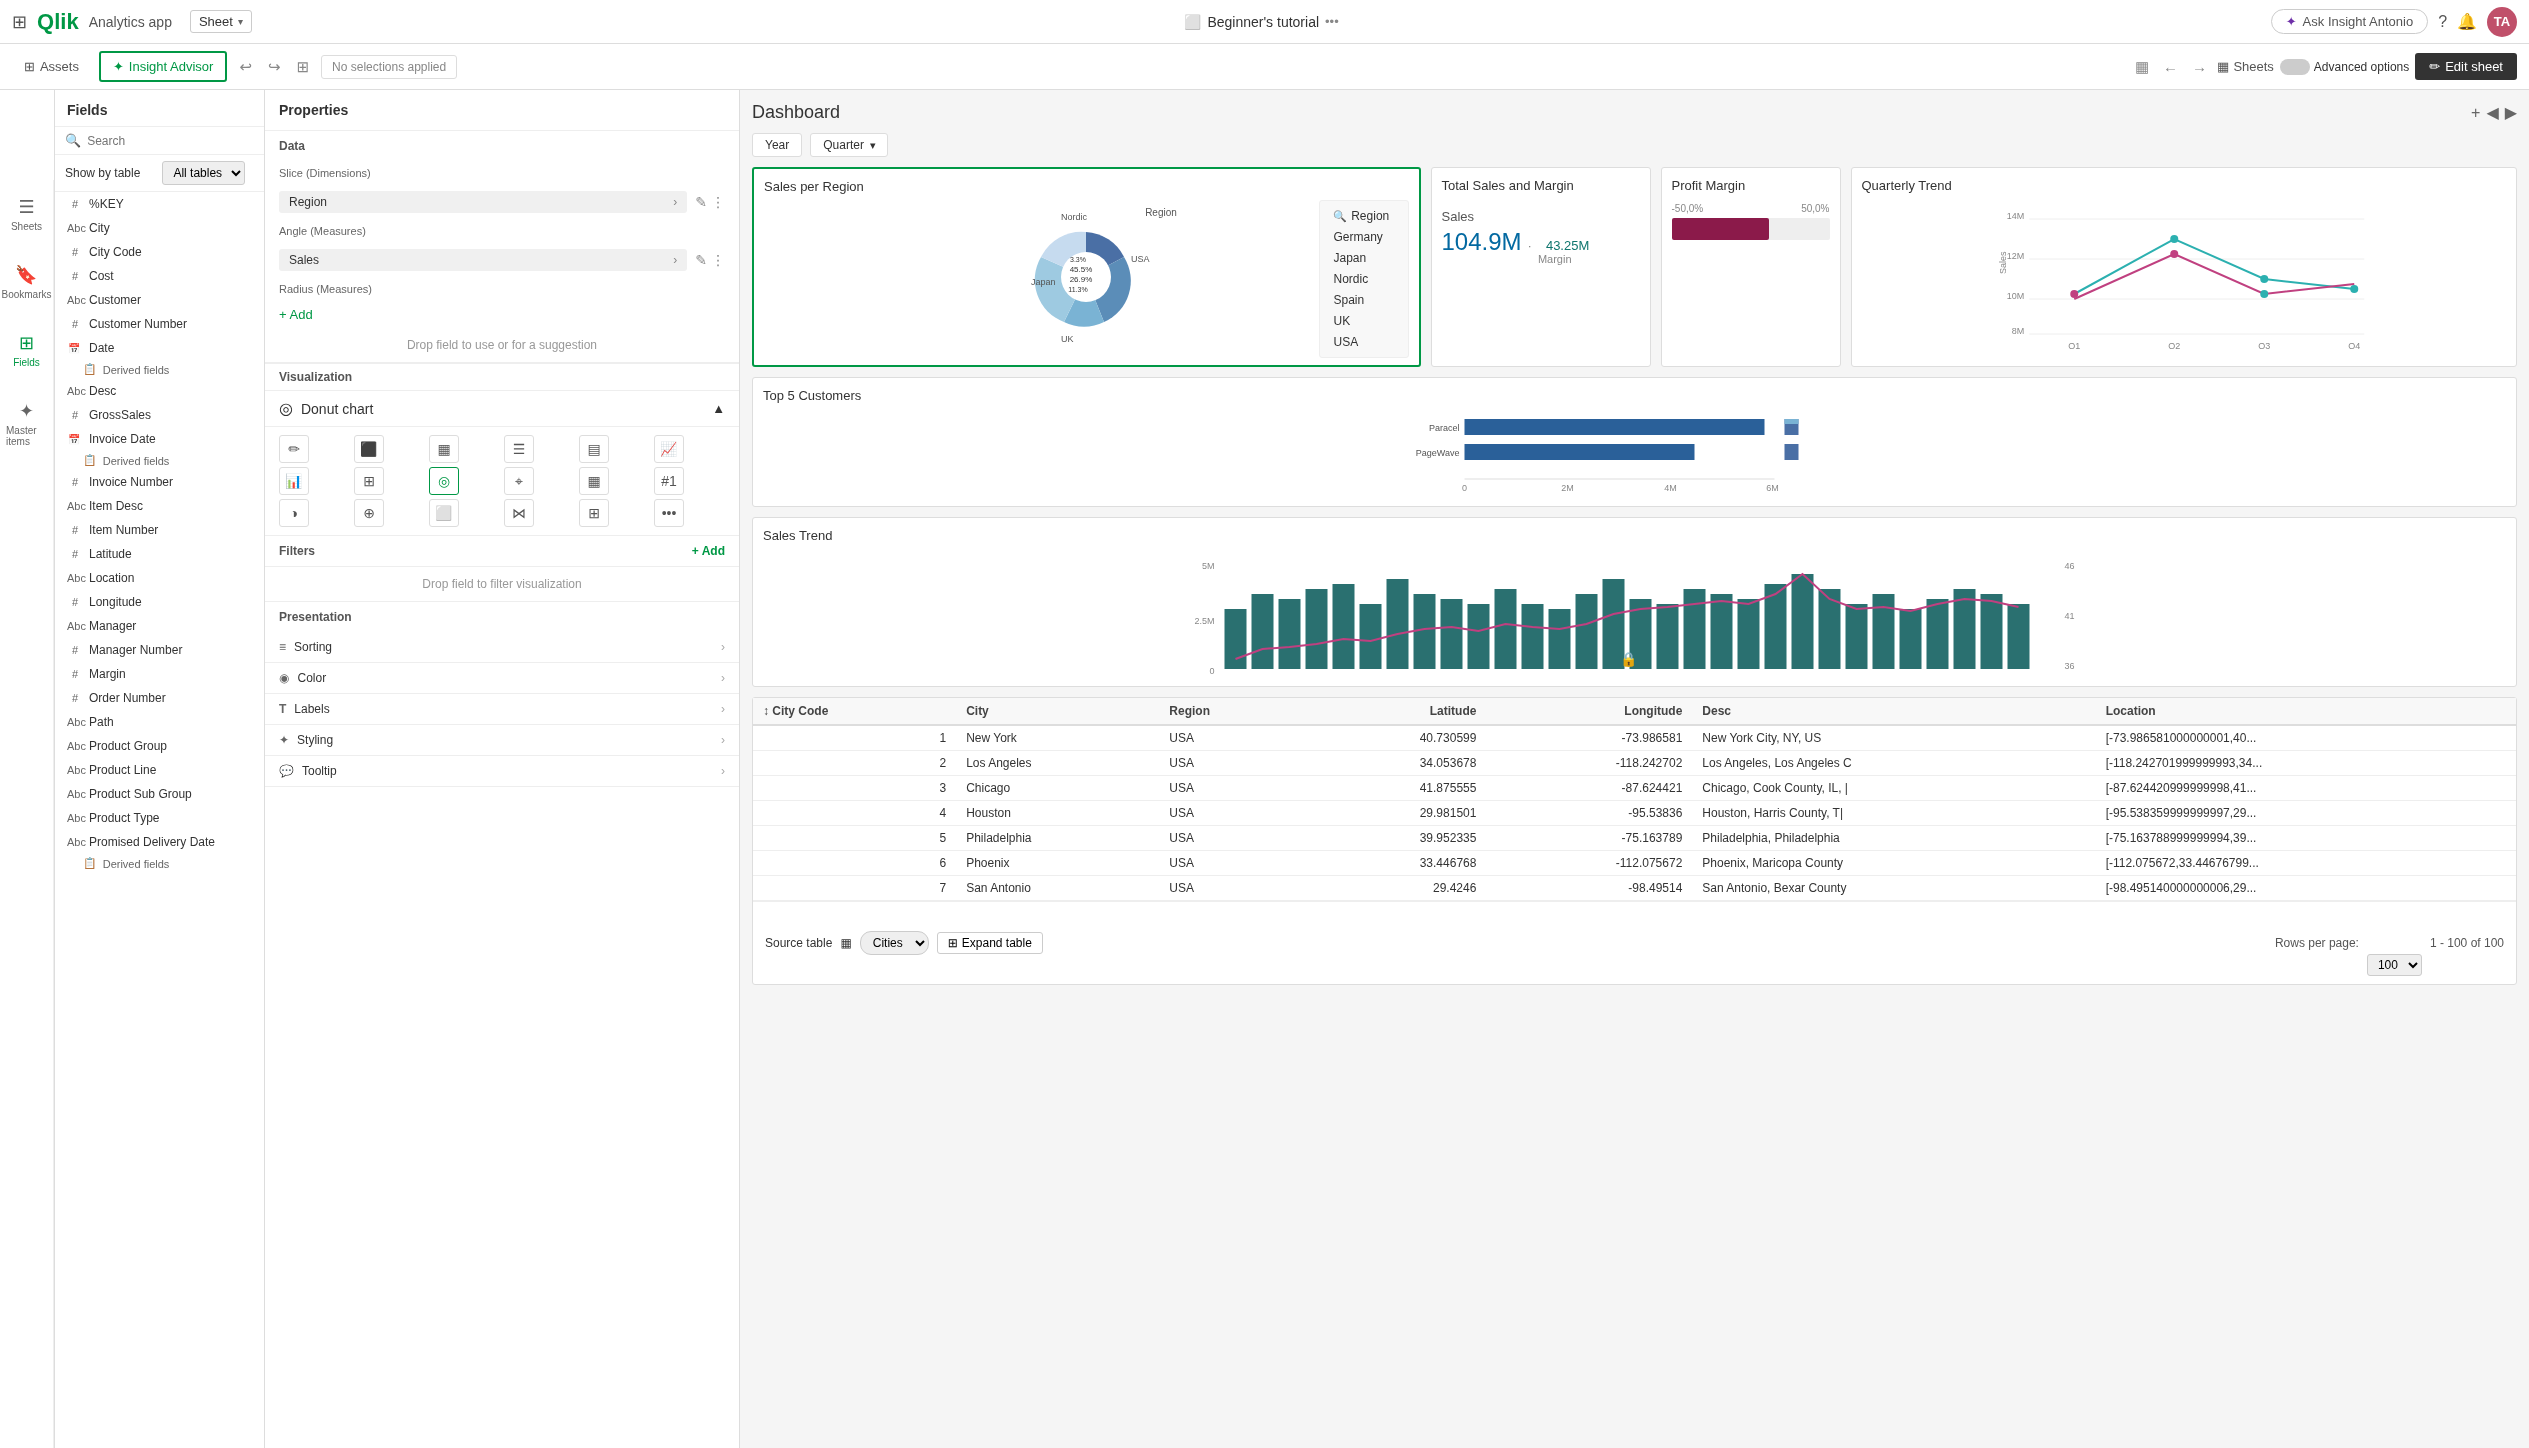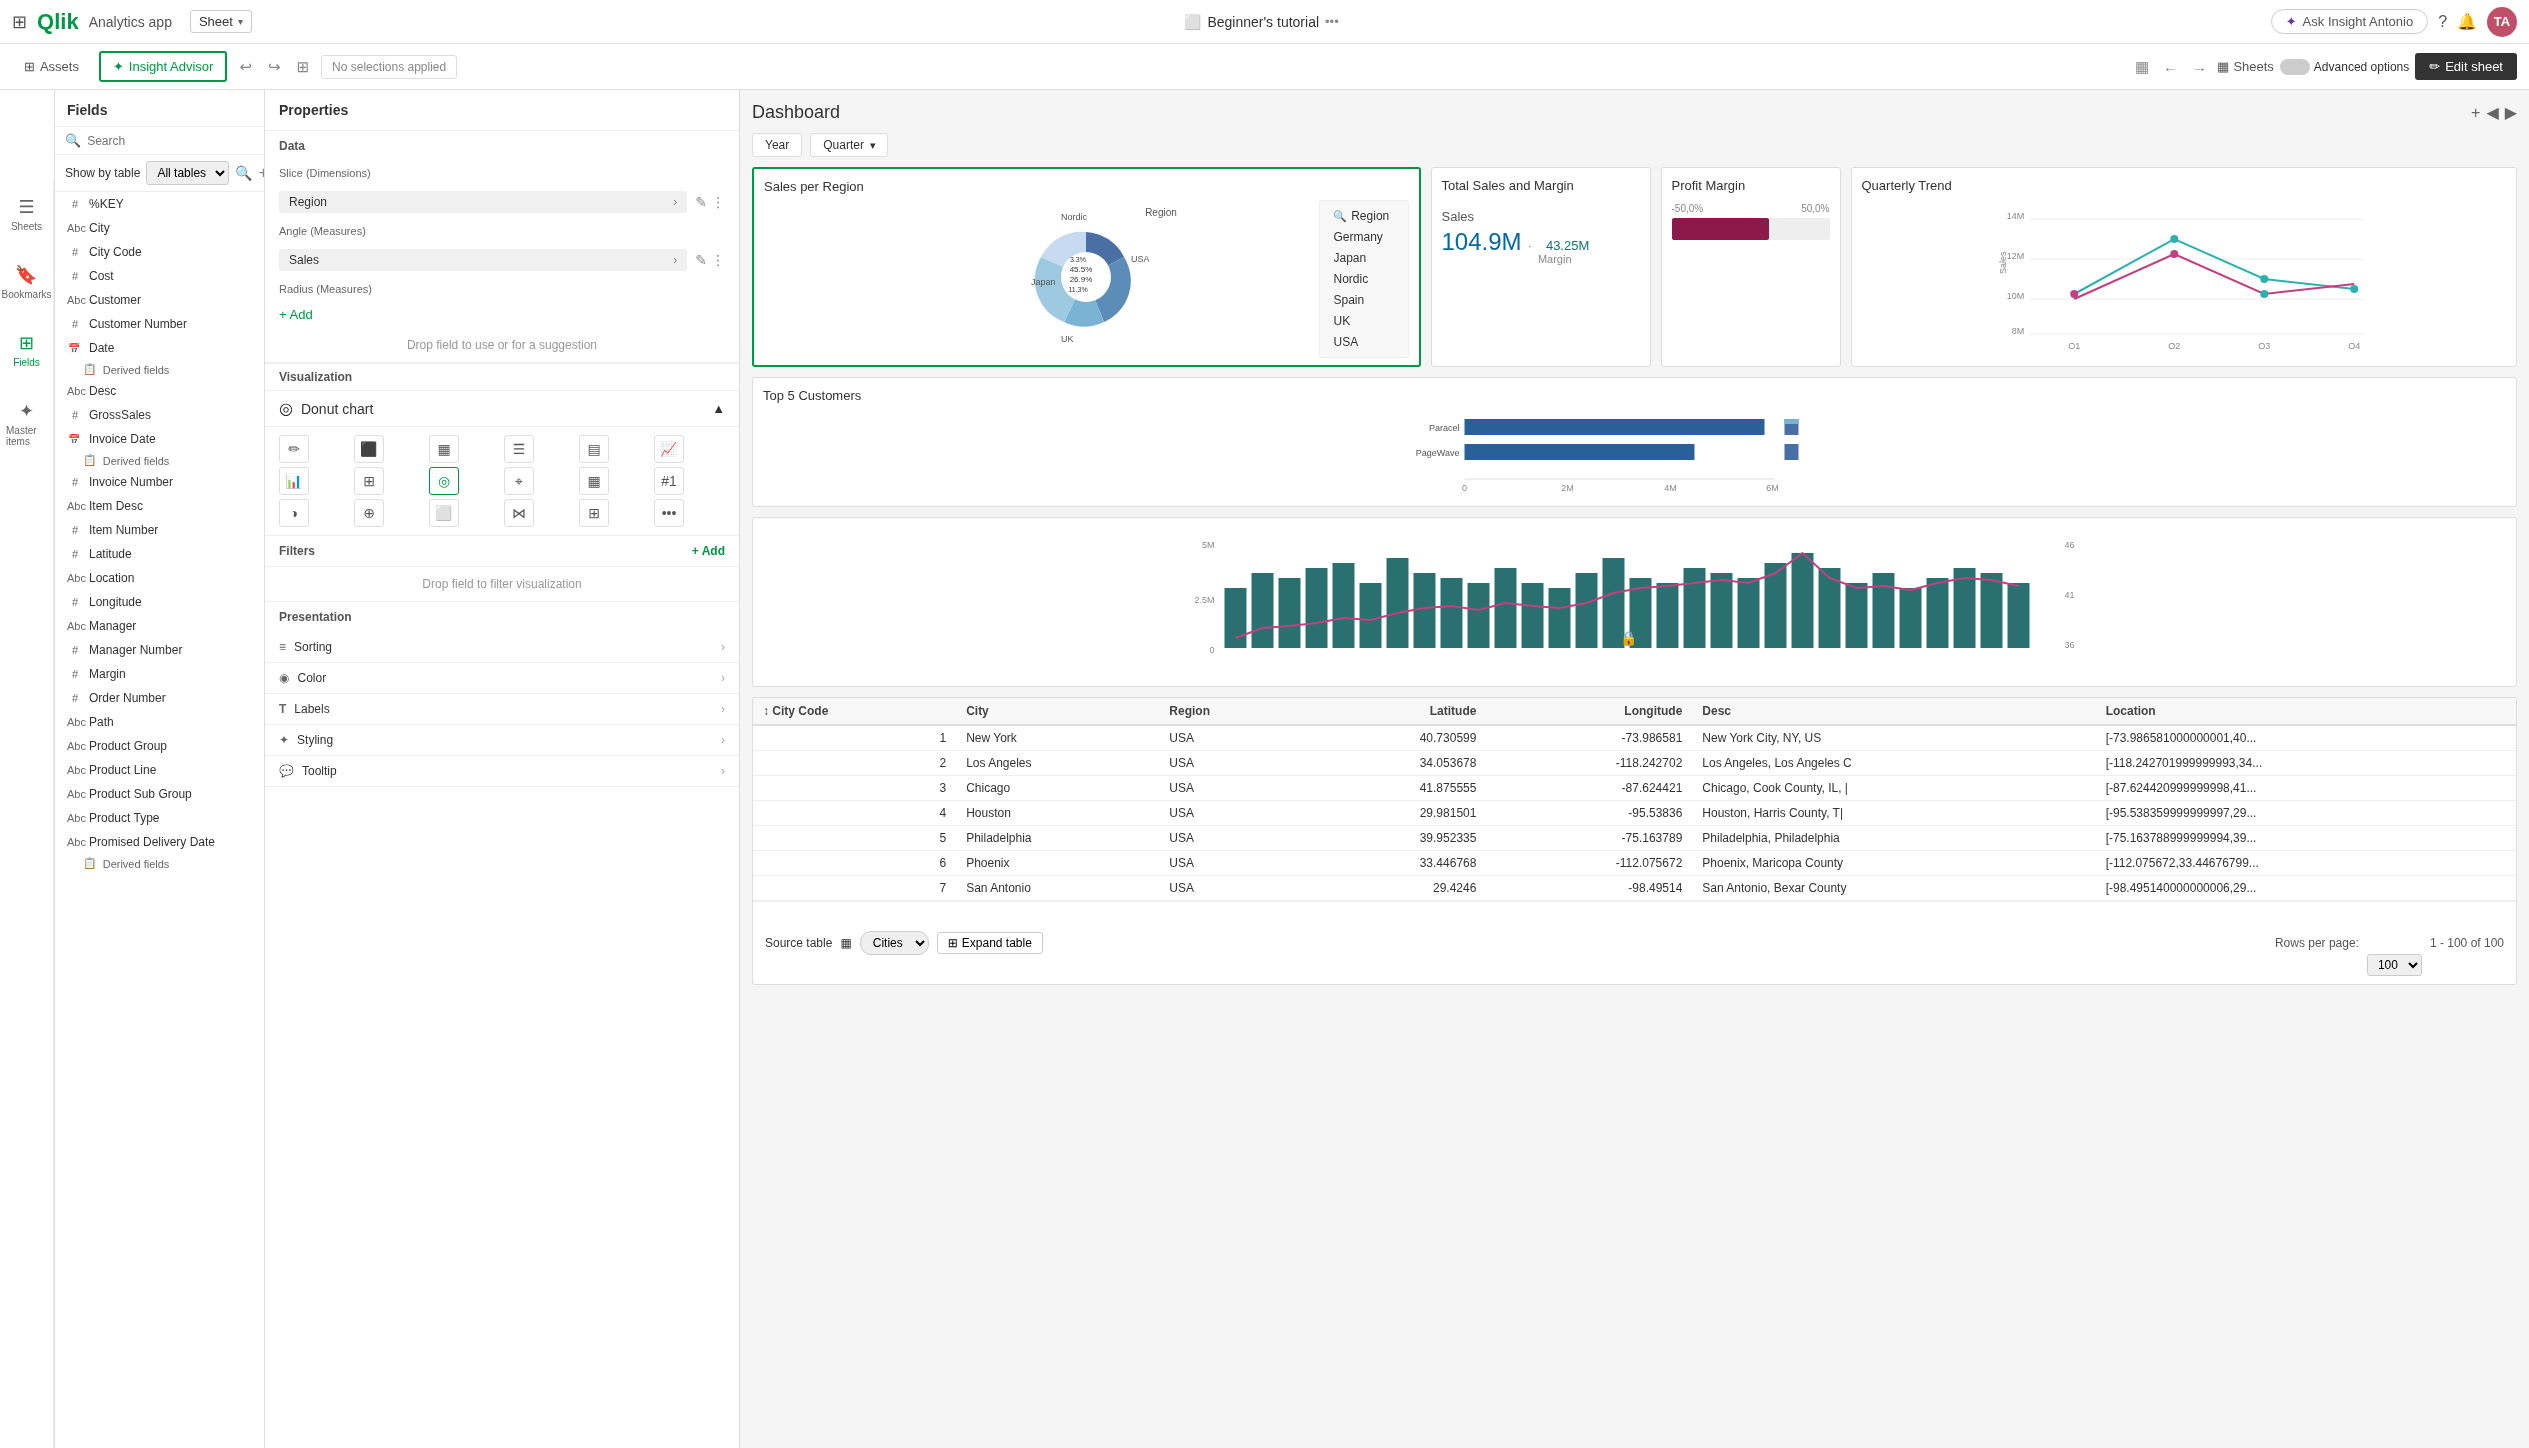--- a/index.html
+++ b/index.html
@@ -33,21 +33,21 @@
     .left-sidebar .sidebar-icons { display: flex; flex-direction: column; align-items: center; width: 54px; border-right: 1px solid #eee; padding-top: 10px; gap: 20px; position: absolute; left: 0; top: 90px; height: calc(100vh - 90px); background: #fff; z-index: 10; }
     .left-sidebar .sidebar-icons .si-btn { display: flex; flex-direction: column; align-items: center; gap: 3px; cursor: pointer; color: #666; font-size: 10px; padding: 6px; border-radius: 4px; }
     .left-sidebar .sidebar-icons .si-btn.active { color: #009845; }
     .left-sidebar .sidebar-icons .si-btn .icon { font-size: 18px; }
 
     
     .fields-panel { margin-left: 54px; flex: 1; display: flex; flex-direction: column; overflow: hidden; border-left: 1px solid #ddd; }
     .fields-panel .panel-title { font-size: 14px; font-weight: 600; padding: 12px 12px 8px; border-bottom: 1px solid #eee; }
     .fields-panel .search-bar { display: flex; align-items: center; padding: 6px 10px; border-bottom: 1px solid #eee; gap: 6px; }
     .fields-panel .search-bar input { flex: 1; border: none; outline: none; font-size: 12px; }
-    .fields-panel .show-by { display: flex; align-items: center; padding: 6px 10px; border-bottom: 1px solid #eee; gap: 6px; font-size: 12px; }
+    .fields-panel .show-by { display: flex; align-items: center; padding: 6px 10px; border-bottom: 1px solid #eee; gap: 22px; font-size: 12px; }
     .fields-panel .show-by .table-select { border: 1px solid #ccc; border-radius: 3px; padding: 3px 6px; font-size: 12px; flex: 1; }
     .fields-panel .field-list { overflow-y: auto; flex: 1; }
     .field-item { display: flex; align-items: center; padding: 5px 12px; gap: 6px; cursor: pointer; font-size: 12px; }
     .field-item .field-type { color: #666; font-size: 11px; width: 16px; text-align: center; }
     .field-item .field-name { flex: 1; }
     .derived-item { display: flex; align-items: center; padding: 3px 12px 3px 28px; gap: 6px; cursor: pointer; font-size: 11px; color: #666; }
 
     
     .properties-panel { width: 475px; background: #fff; border-right: 1px solid #ddd; display: flex; flex-direction: column; overflow: hidden; }
     .properties-panel .panel-header { font-size: 14px; font-weight: 600; padding: 12px 14px; border-bottom: 1px solid #eee; }
@@ -592,20 +592,21 @@
           <line x1="60" y1="70" x2="370" y2="70" stroke="#ddd" stroke-width="1"></line>
           <text x="60" y="82" font-size="9" fill="#888" text-anchor="middle">0</text>
           <text x="163" y="82" font-size="9" fill="#888" text-anchor="middle">2M</text>
           <text x="266" y="82" font-size="9" fill="#888" text-anchor="middle">4M</text>
           <text x="368" y="82" font-size="9" fill="#888" text-anchor="middle">6M</text>
         </svg>
       </div>
     </div>
 
     <div class="chart-card" style="margin-bottom:10px;height:170px;">
+      <div class="chart-card-title">Sales Trend</div>
       <svg width="100%" height="140" viewBox="0 0 900 140">
 
         <text x="30" y="20" font-size="9" fill="#888" text-anchor="end">5M</text>
         <text x="30" y="75" font-size="9" fill="#888" text-anchor="end">2.5M</text>
         <text x="30" y="125" font-size="9" fill="#888" text-anchor="end">0</text>
 
         <text x="880" y="20" font-size="9" fill="#888">46</text>
         <text x="880" y="70" font-size="9" fill="#888">41</text>
         <text x="880" y="120" font-size="9" fill="#888">36</text>
 

